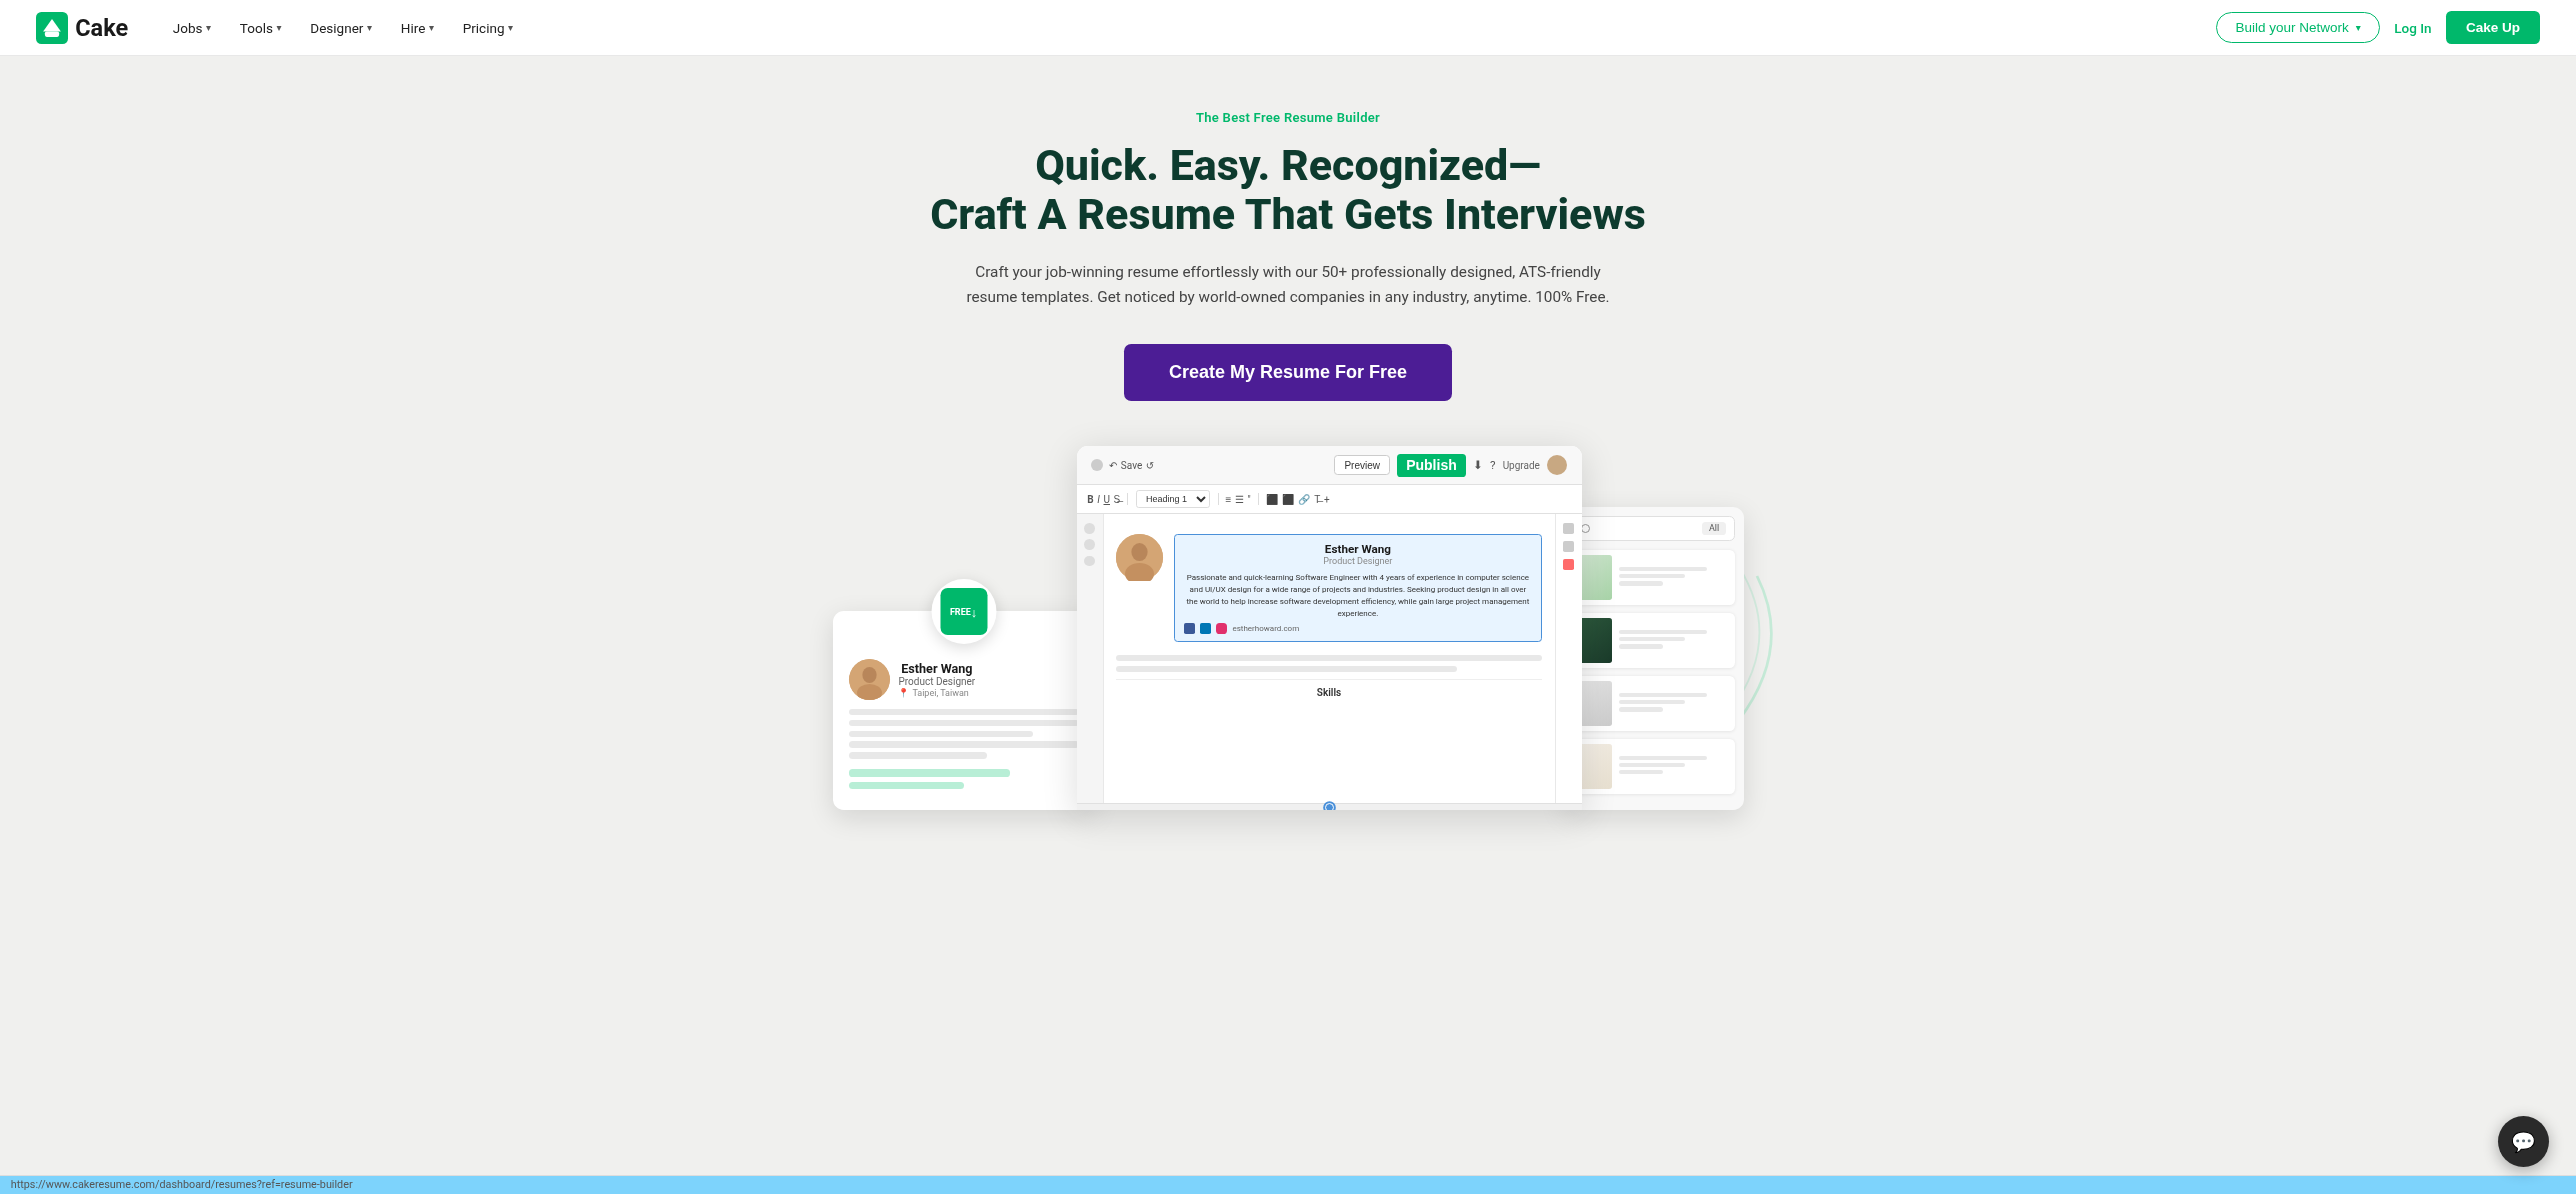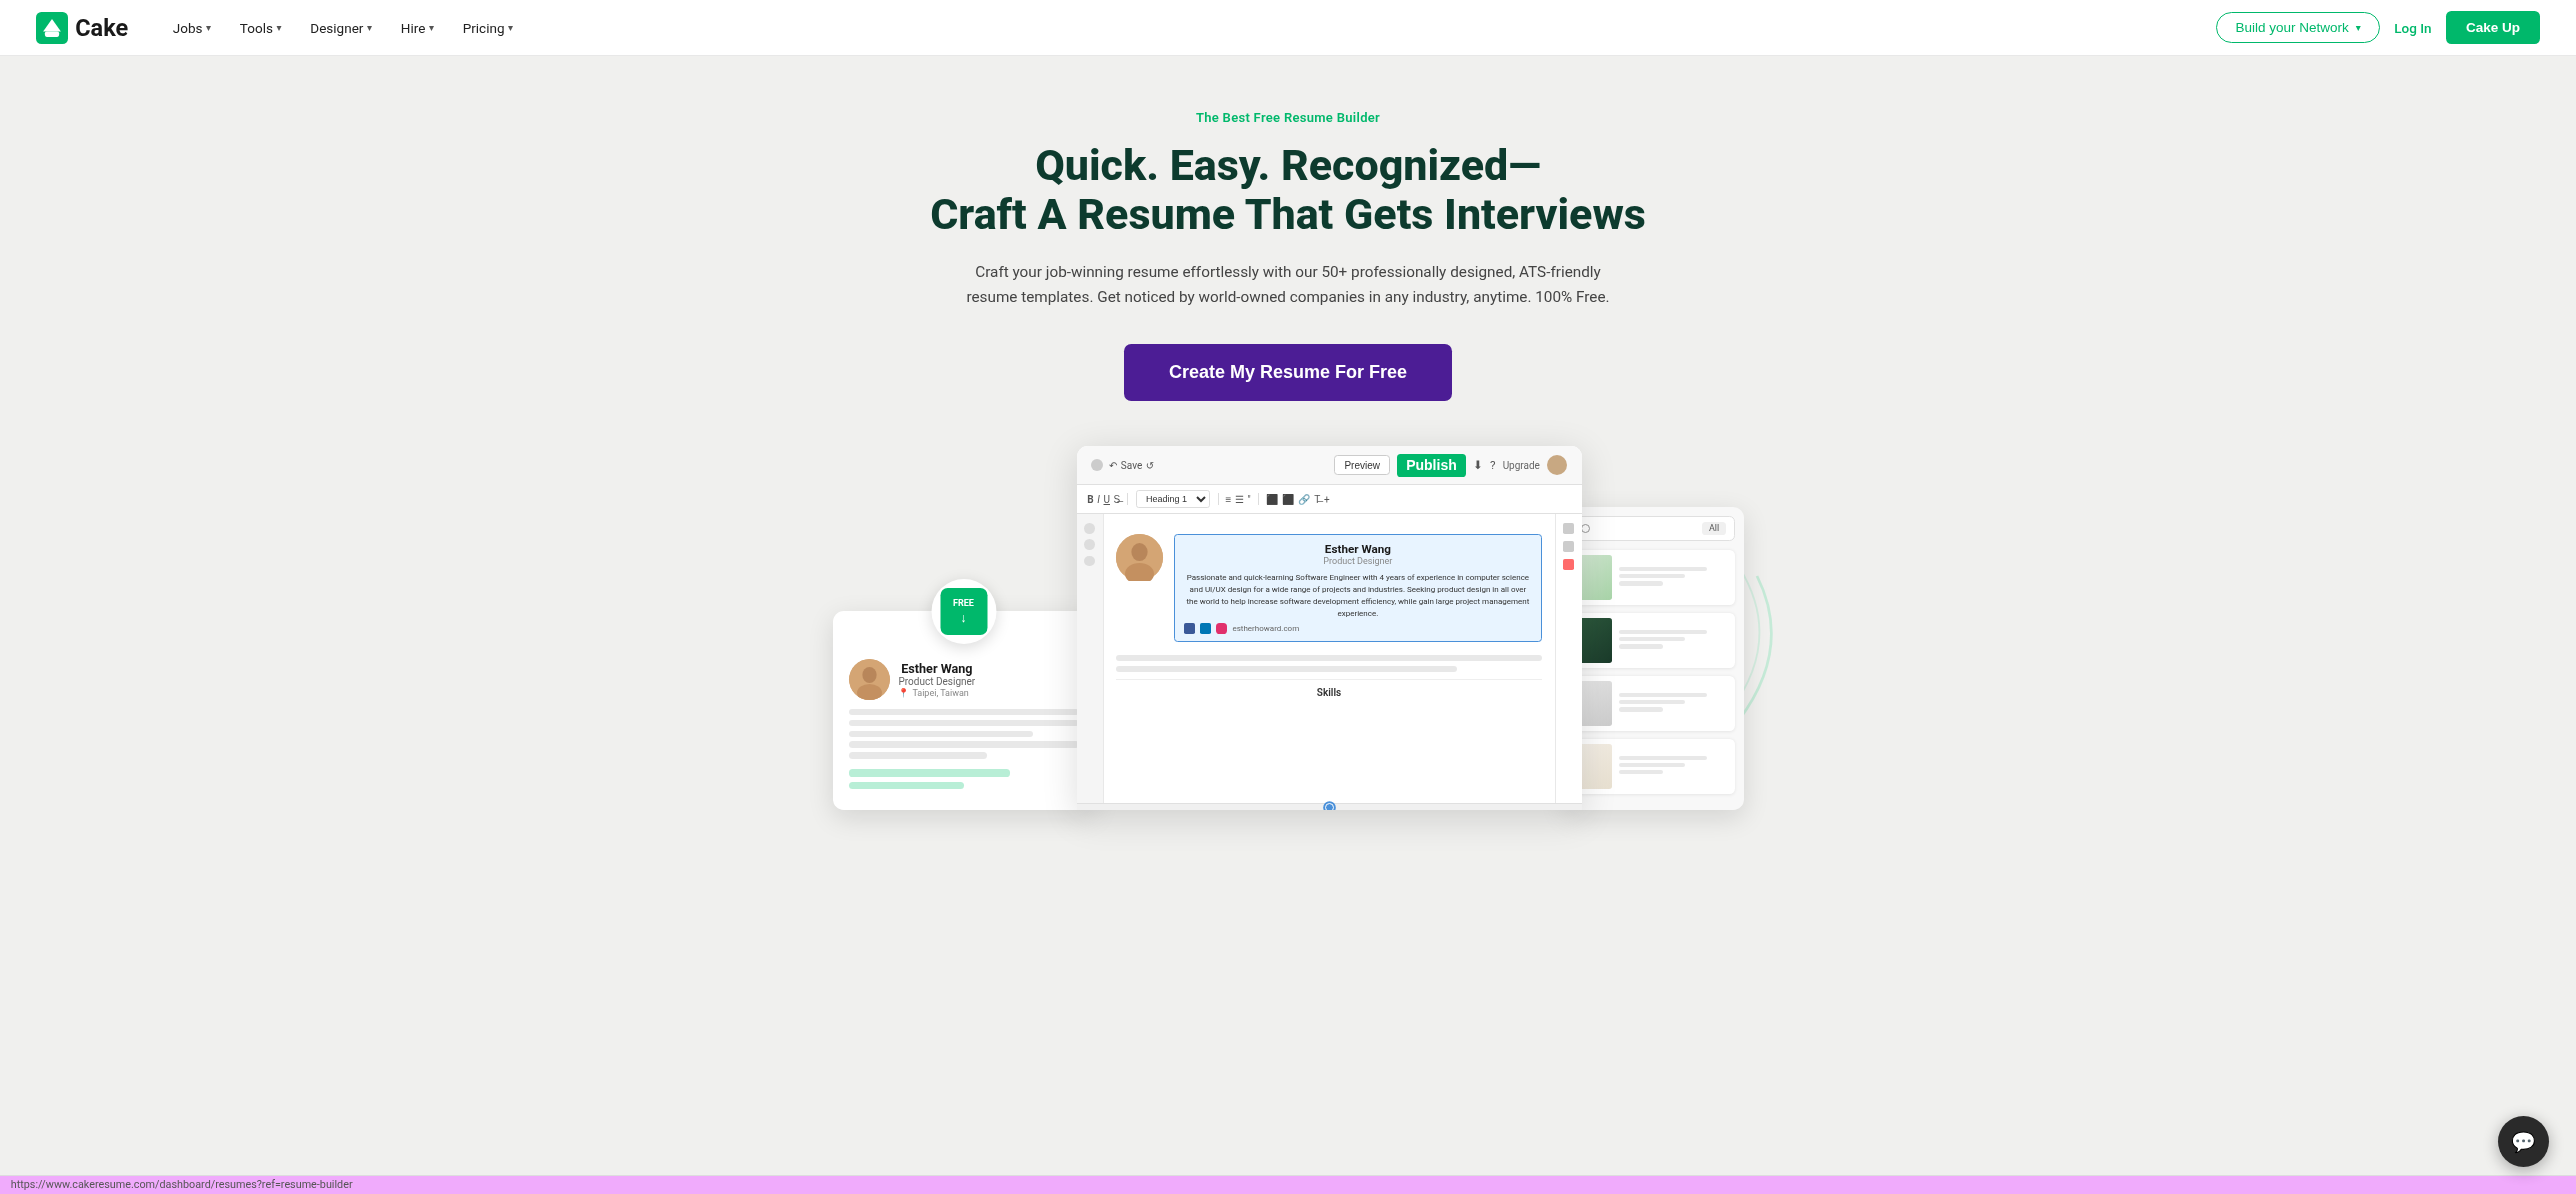--- a/index.html
+++ b/index.html
@@ -169,21 +169,21 @@
       top: -32px;
       left: 50%;
       transform: translateX(-50%);
     }
     .free-badge-inner {
       width: 47px;
       height: 47px;
       background: #00b86b;
       border-radius: 7.2px;
       display: flex;
-      flex-direction: column;
+      flex-direction: row;
       align-items: center;
       justify-content: center;
       color: #fff;
       font-size: 9px;
       font-weight: 700;
     }
     .free-badge-inner .down-arrow {
       font-size: 12.6px;
       margin-top: 1.8px;
     }
@@ -433,21 +433,21 @@
       box-shadow: 0 3.6px 14.4px rgba(0,0,0,0.3);
     }
     .chat-icon { color: #fff; font-size: 20px; }
 
     
     .status-bar {
       position: fixed;
       bottom: 0;
       left: 0;
       right: 0;
-      background: #f0abfc;
+      background: #7dd3fc;
       border-top: 0.9px solid #ddd;
       padding: 2.7px 10.8px;
       font-size: 10.8px;
       color: #555;
       z-index: 50;
     }
   </style>
 </head>
 <body>
 

